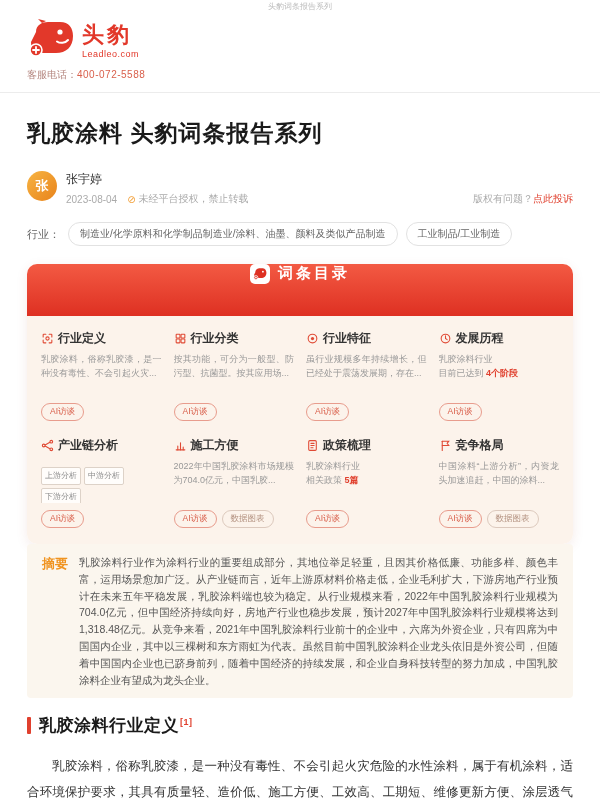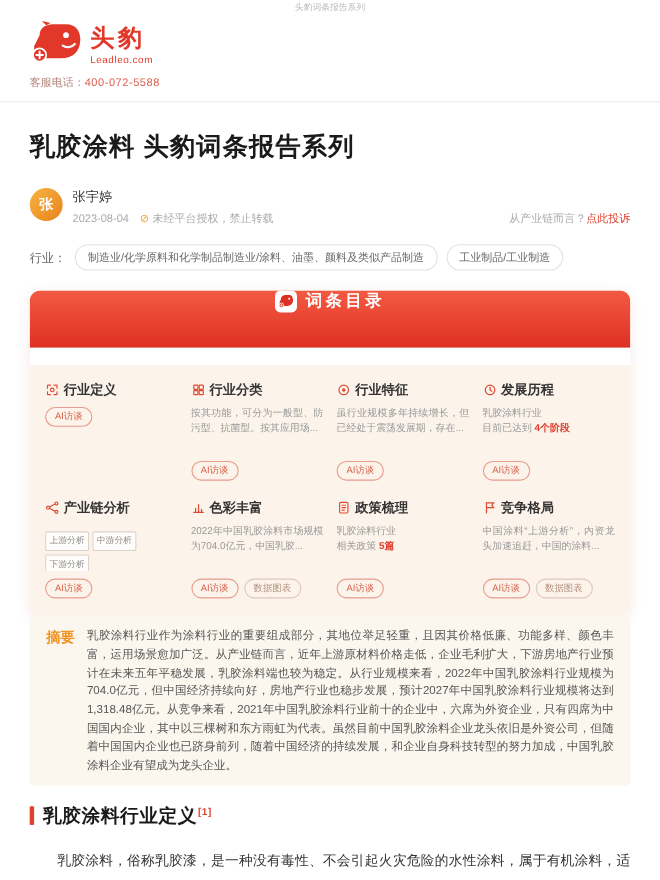--- a/index.html
+++ b/index.html
@@ -45,21 +45,21 @@
   .tag { border: 1px solid #E2E2E2; border-radius: 14px; padding: 4px 11px; font-size: 10px; color: #666; white-space: nowrap; }
 
   
   .card { margin-top: 18px; border-radius: 10px; box-shadow: 0 3px 12px rgba(160,60,40,0.10); overflow: hidden; }
   .card-head { height: 52px; background: linear-gradient(180deg, #F35A43, #DE3022);
     display: flex; align-items: flex-start; justify-content: center; gap: 8px; }
   .card-head-logo { width: 20px; height: 20px; background: #fff; border-radius: 5px;
     display: flex; align-items: center; justify-content: center; }
   .card-head-title { color: #fff; font-size: 15px; font-weight: 700; letter-spacing: 3px; }
   .card-body { background: #FCF3EB; padding: 14px 14px 16px 14px;
-    display: grid; grid-template-columns: repeat(4, 1fr); gap: 16px 12px; margin-top: 16px; }
+    display: grid; grid-template-columns: repeat(4, 1fr); gap: 16px 12px; }
   .cell-head { display: flex; align-items: center; gap: 4px; }
   .cicon svg { width: 13px; height: 13px; display: block; }
   .ctitle { font-size: 12px; font-weight: 700; color: #333; white-space: nowrap; }
   .cdesc { margin-top: 6px; font-size: 9px; color: #999; line-height: 1.55; height: 43px; overflow: hidden; text-align: justify; }
   .cdesc .hl { color: #E0402E; font-weight: 700; }
   .minitags { display: flex; gap: 3px; margin-top: 7px; flex-wrap: wrap; }
   .minitag { border: 1px solid #DDD2C8; color: #8C8C8C; font-size: 8px; padding: 2px 3px; border-radius: 2px; background: #FFFDFB; white-space: nowrap; }
   .cbtns { margin-top: 7px; display: flex; gap: 5px; }
   .pill { display: inline-block; border: 1px solid #E89C8D; color: #D9604C; font-size: 8.5px;
     padding: 2px 8px; border-radius: 10px; background: transparent; cursor: pointer; white-space: nowrap; }
@@ -116,21 +116,21 @@
       <div class="author-name">张宇婷</div>
       <div class="author-sub">
         <span>2023-08-04</span>
         <span class="notice">
           <span class="forbid-icon">⊘</span>
           <span>未经平台授权，禁止转载</span>
         </span>
       </div>
     </div>
     <div class="copyright">
-      <span>从产业链而言？</span><span class="action">点此投诉</span>
+      <span>版权有问题？</span><span class="action">点此投诉</span>
     </div>
   </div>
 
   <div class="industry-row">
     <span class="industry-label">行业：</span>
     <span class="tag">制造业/化学原料和化学制品制造业/涂料、油墨、颜料及类似产品制造</span>
     <span class="tag">工业制品/工业制造</span>
   </div>
 
   <div class="card">
@@ -150,20 +150,21 @@
       <div class="cell">
         <div class="cell-head">
           <span class="cicon">
             <svg viewBox="0 0 24 24" fill="none" stroke="#E04A35" stroke-width="2" stroke-linecap="round">
               <path d="M4 9V5a1 1 0 0 1 1-1h4 M15 4h4a1 1 0 0 1 1 1v4 M20 15v4a1 1 0 0 1-1 1h-4 M9 20H5a1 1 0 0 1-1-1v-4"></path>
               <circle cx="12" cy="12" r="3"></circle>
             </svg>
           </span>
           <span class="ctitle">行业定义</span>
         </div>
+        <div class="cdesc">乳胶涂料，俗称乳胶漆，是一种没有毒性、不会引起火灾...</div>
         <div class="cbtns">
           <span class="pill">AI访谈</span>
         </div>
       </div>
 
       <div class="cell">
         <div class="cell-head">
           <span class="cicon">
             <svg viewBox="0 0 24 24" fill="none" stroke="#E04A35" stroke-width="2">
               <rect x="4" y="4" width="7" height="7" rx="1"></rect>
@@ -242,21 +243,21 @@
       </div>
 
       <div class="cell">
         <div class="cell-head">
           <span class="cicon">
             <svg viewBox="0 0 24 24" fill="none" stroke="#E04A35" stroke-width="2" stroke-linecap="round">
               <path d="M4 20h16"></path>
                 <path d="M7 20v-7 M12 20V7 M17 20v-5"></path>
             </svg>
           </span>
-          <span class="ctitle">色彩丰富</span>
+          <span class="ctitle">施工方便</span>
         </div>
         <div class="cdesc">2022年中国乳胶涂料市场规模为704.0亿元，中国乳胶...</div>
         <div class="cbtns">
           <span class="pill">AI访谈</span>
           <span class="pill pill-gray">数据图表</span>
         </div>
       </div>
 
       <div class="cell">
         <div class="cell-head">

